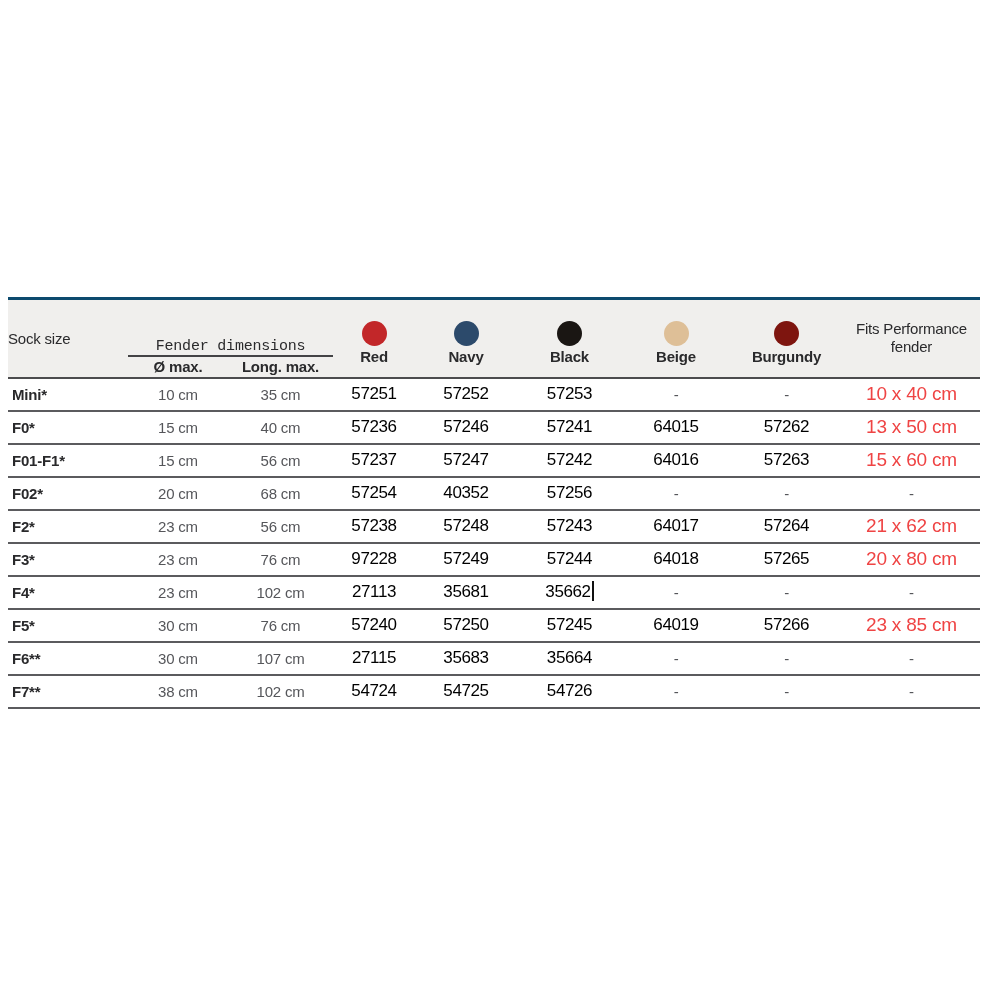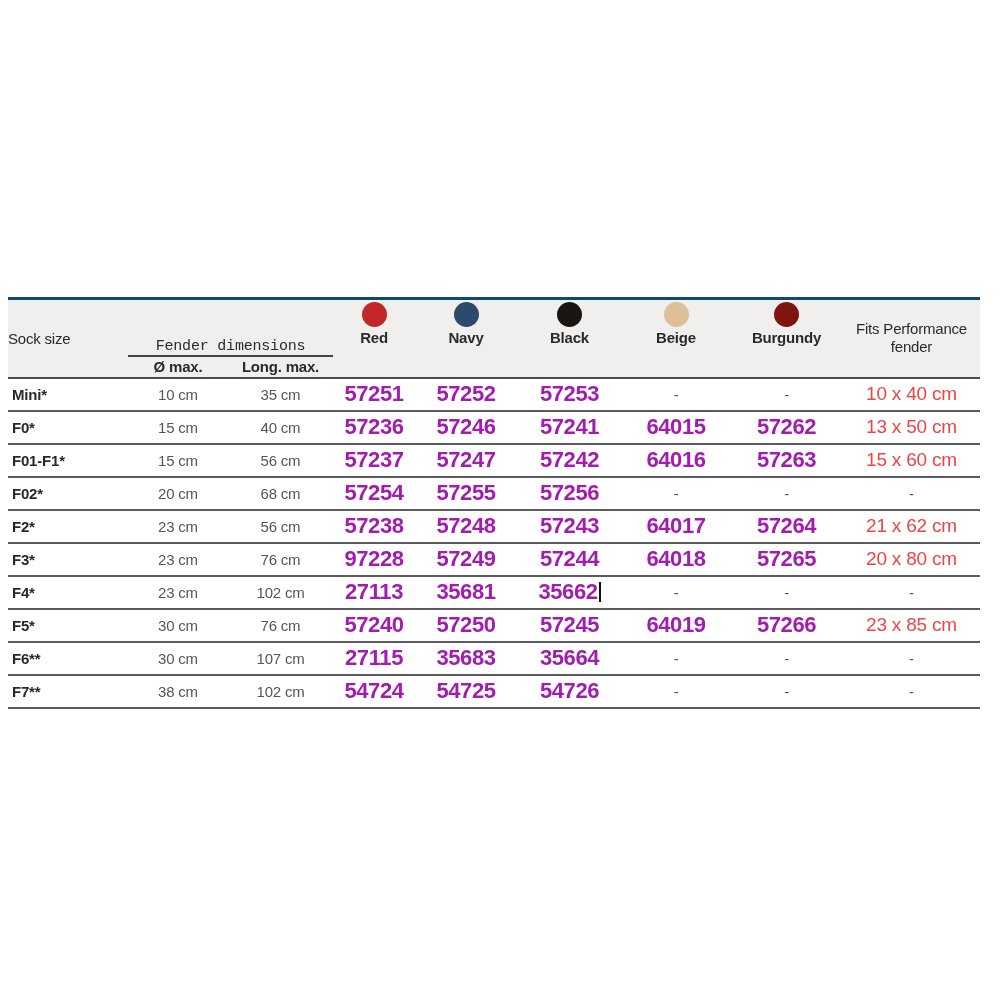--- a/index.html
+++ b/index.html
@@ -60,21 +60,21 @@
     text-align: center;
     vertical-align: middle;
     font-size: 15px;
     font-weight: 700;
   }
   .hd-color { vertical-align: top; }
   .color-stack {
     display: flex;
     flex-direction: column;
     align-items: center;
-    padding-top: 2px;
+    padding-top: 21px;
   }
   .dot {
     width: 25px;
     height: 25px;
     border-radius: 50%;
     flex: 0 0 auto;
   }
   .color-label {
     margin-top: 3px;
     font-size: 15px;
@@ -103,23 +103,23 @@
     font-weight: 700;
     color: #29292b;
   }
   td.dim {
     text-align: center;
     font-size: 15px;
     color: #55565a;
   }
   td.code {
     text-align: center;
-    font-size: 22px;
-    font-weight: 700;
-    color: #a21caf;
+    font-size: 17px;
+    font-weight: 400;
+    color: #000000;
     letter-spacing: -0.4px;
   }
   td.code.dash, td.fits.dash {
     font-size: 15px;
     font-weight: 400;
     color: #55565a;
   }
   td.fits {
     text-align: center;
     font-size: 19px;
@@ -224,21 +224,21 @@
           <td class="code">57242</td>
           <td class="code">64016</td>
           <td class="code">57263</td>
           <td class="fits">15 x 60 cm</td>
         </tr>
         <tr>
           <td class="sock">F02*</td>
           <td class="dim">20 cm</td>
           <td class="dim">68 cm</td>
           <td class="code">57254</td>
-          <td class="code">57255</td>
+          <td class="code">40352</td>
           <td class="code">57256</td>
           <td class="code dash">-</td>
           <td class="code dash">-</td>
           <td class="fits dash">-</td>
         </tr>
         <tr>
           <td class="sock">F2*</td>
           <td class="dim">23 cm</td>
           <td class="dim">56 cm</td>
           <td class="code">57238</td>

